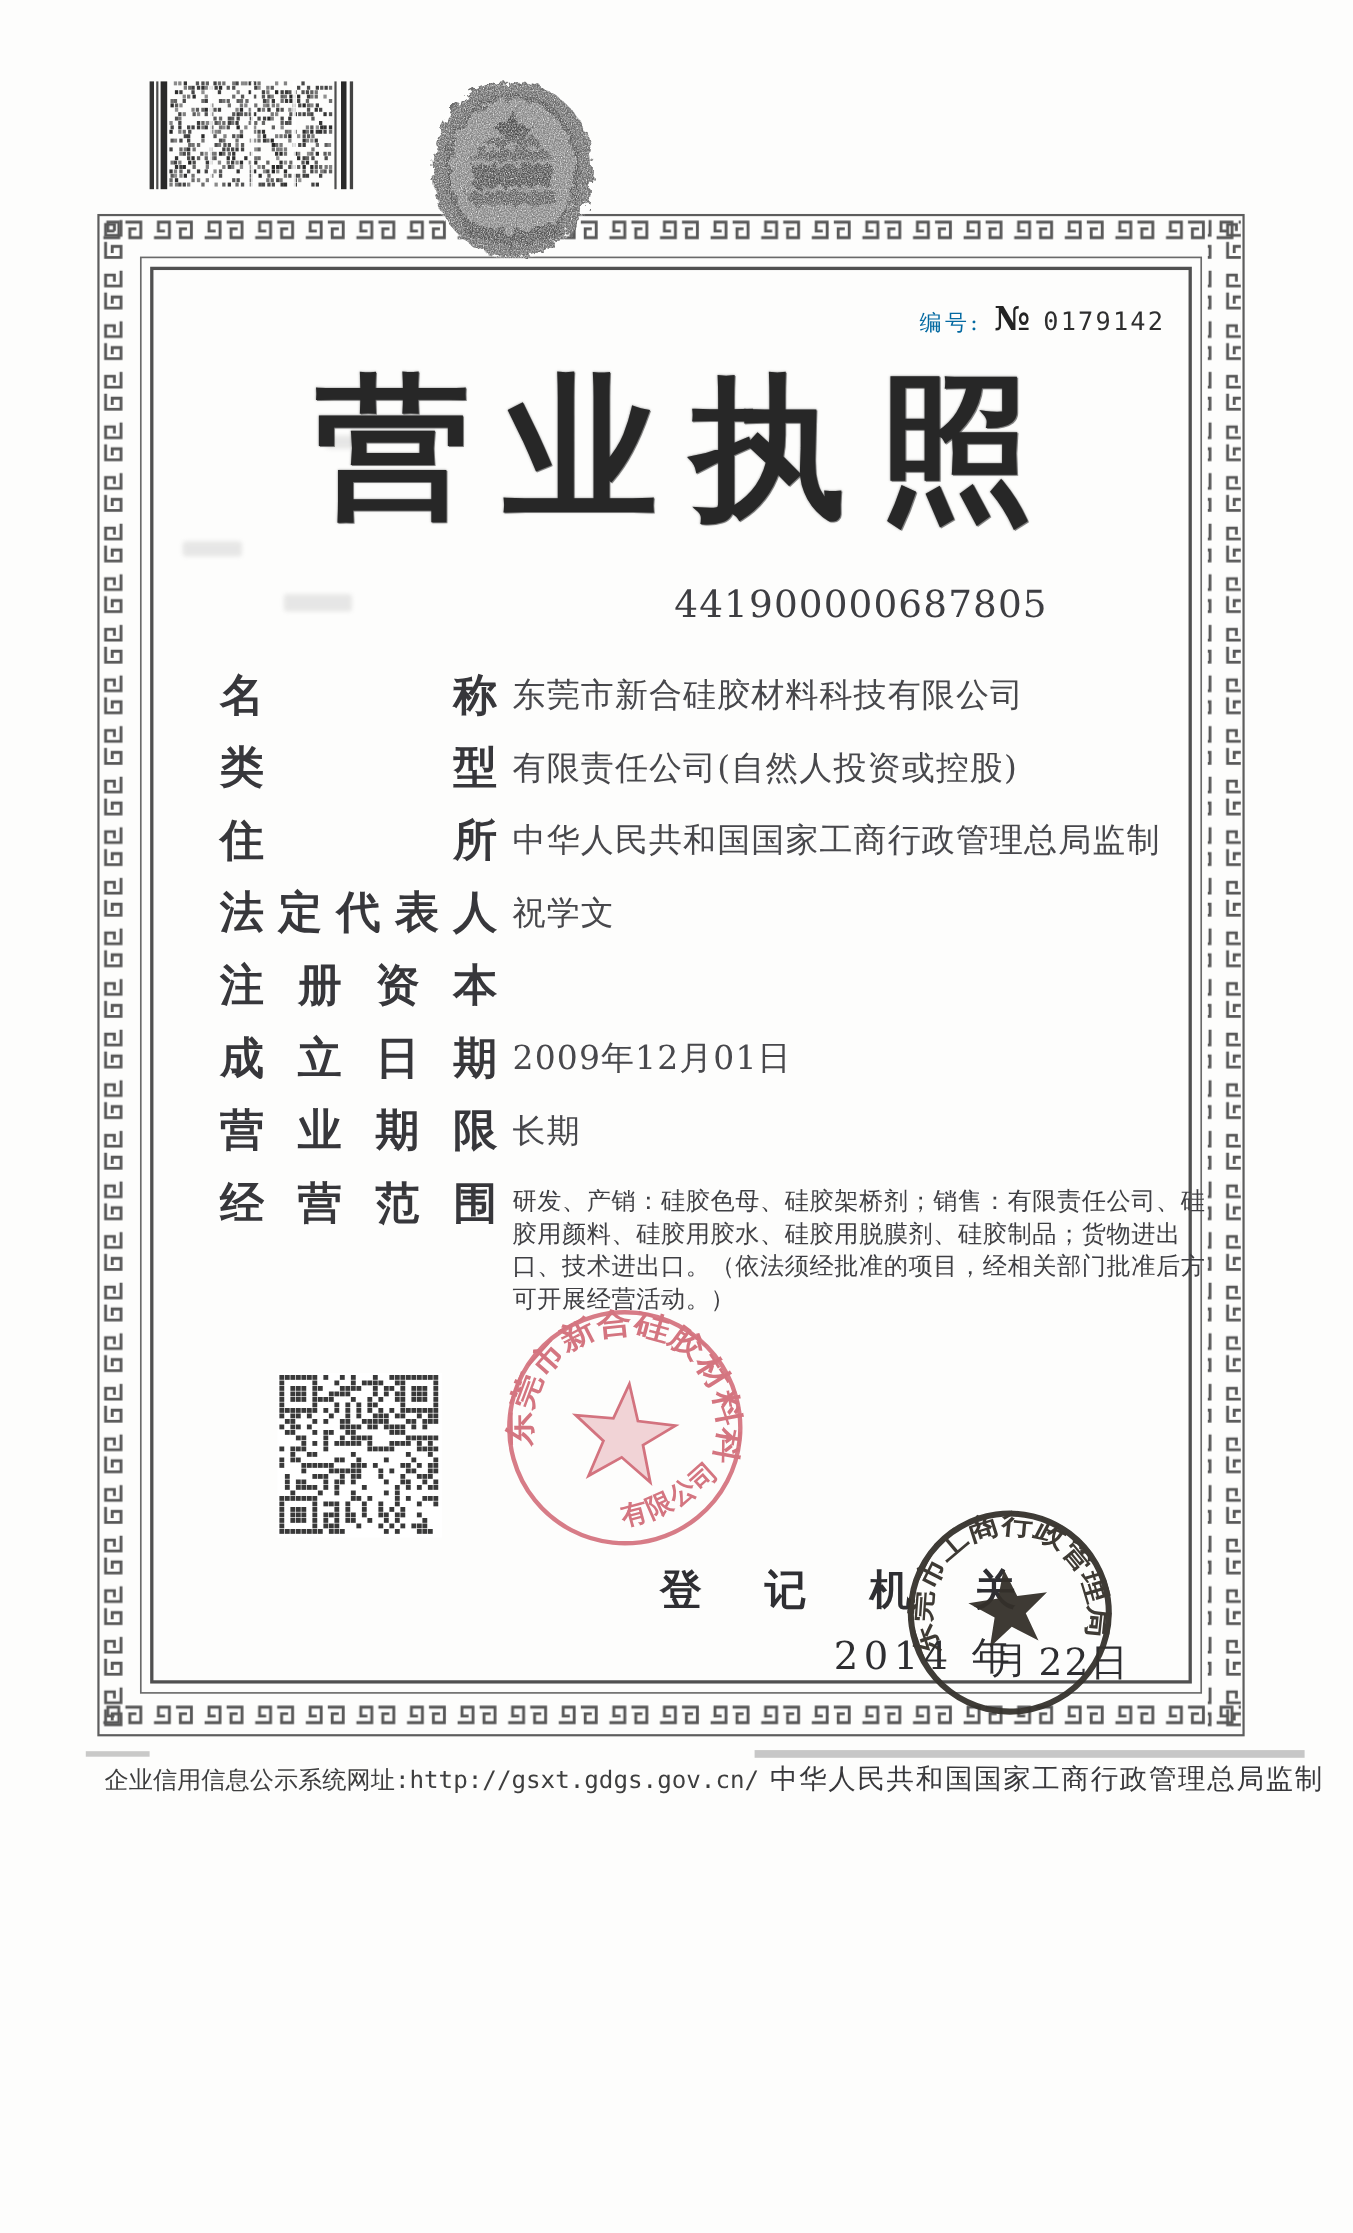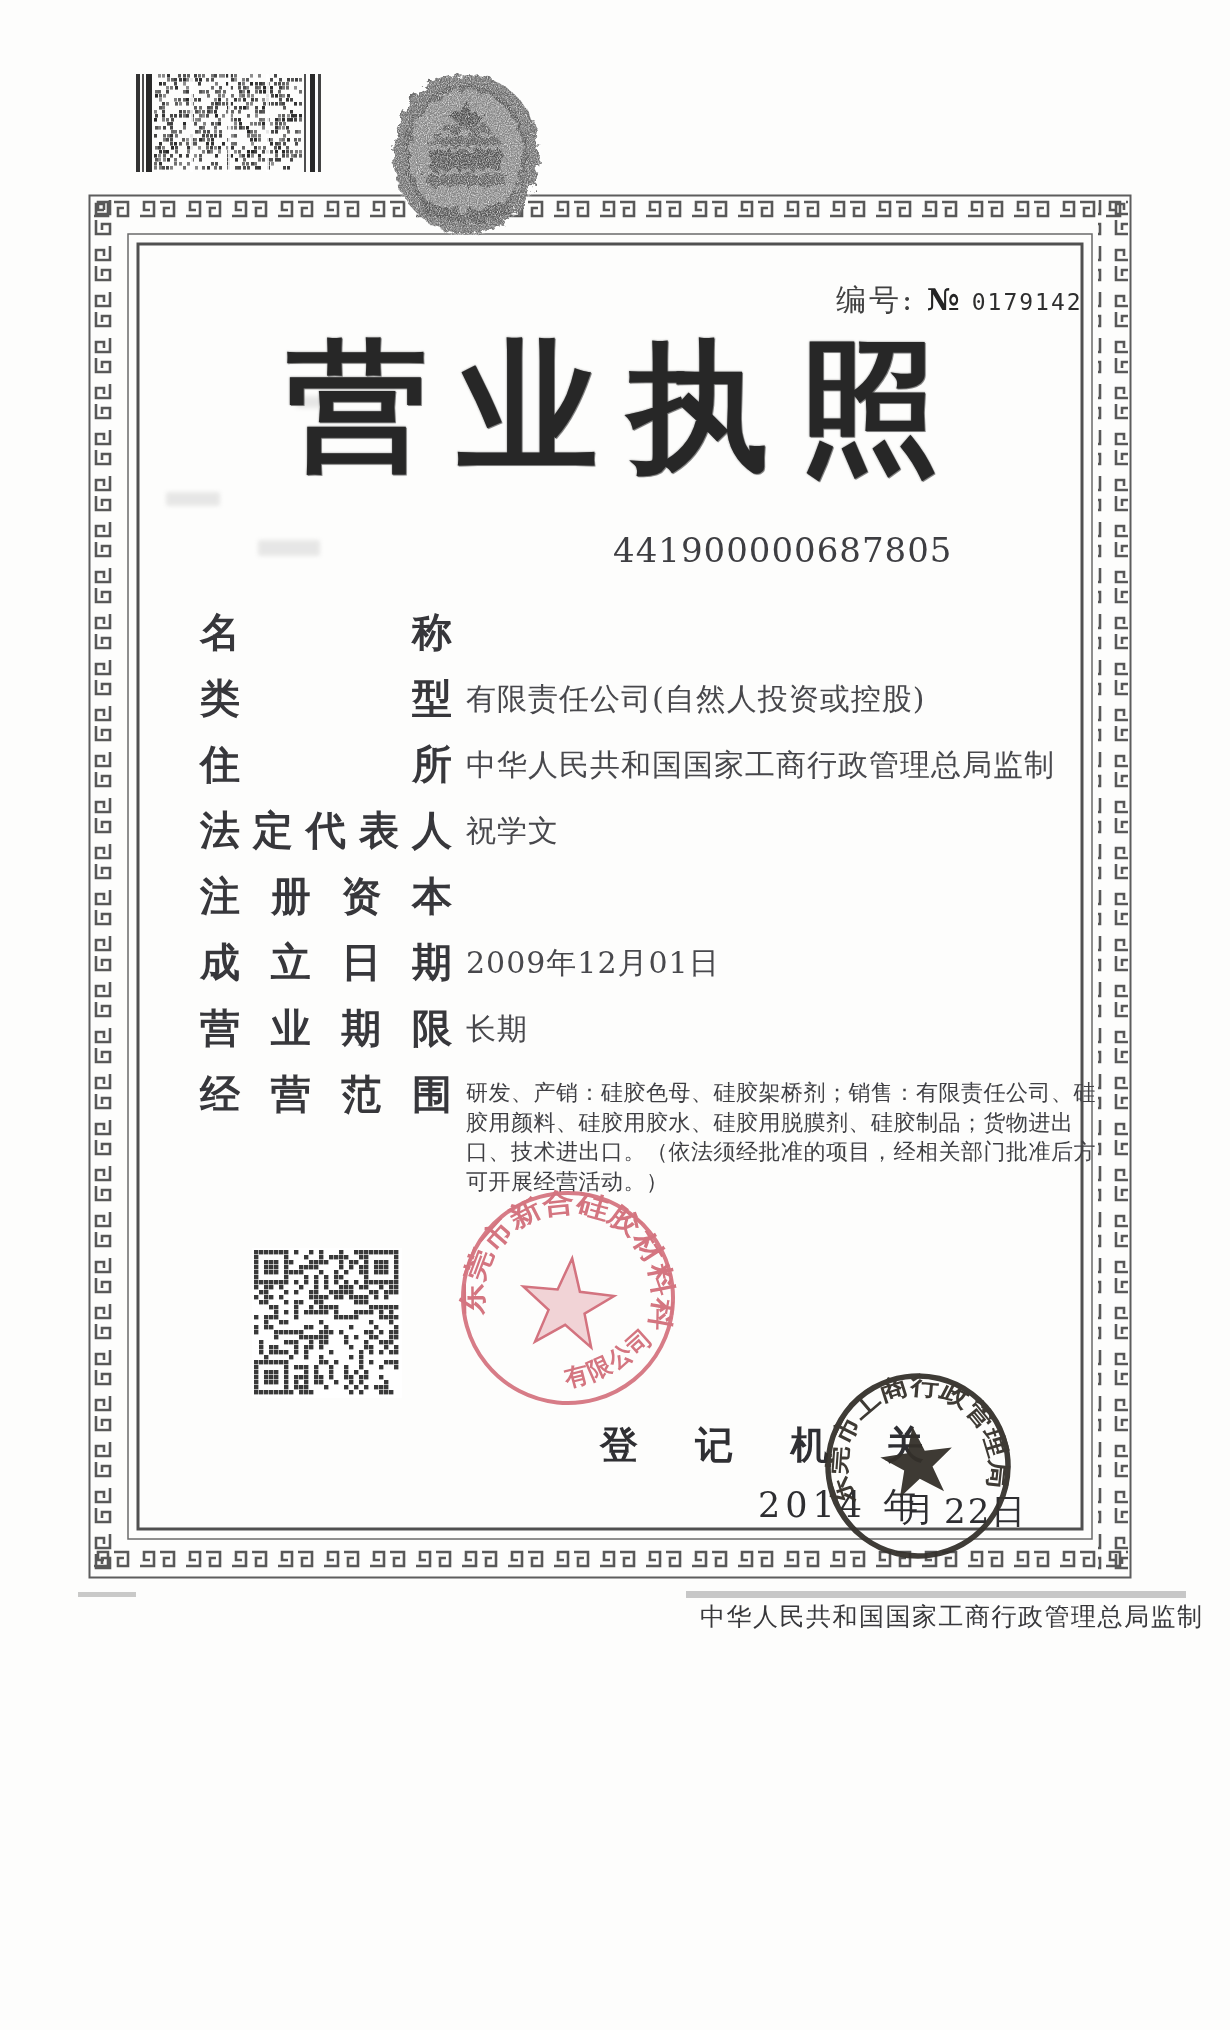--- a/index.html
+++ b/index.html
@@ -1,21 +1,21 @@
 <!DOCTYPE html>
 <html><head>
 <meta charset="utf-8">
 <style>
   html,body{margin:0;padding:0;background:#ffffff;}
   .canvas{position:relative;width:1230px;height:2030px;margin:0 auto;background:#fdfdfc;overflow:hidden;
           font-family:"DejaVu Serif","Liberation Serif",serif;color:#333;}
   .abs{position:absolute;}
   
   .serial{left:836px;top:252px;display:flex;align-items:baseline;gap:12px;color:#333;}
-  .serial .lab{font-size:30px;letter-spacing:3px;color:#404040;margin-top:28px;}
+  .serial .lab{font-size:20px;letter-spacing:3px;color:#0369a1;margin-top:28px;}
   .serial .sym{font-size:30px;font-weight:700;color:#242424;}
   .serial .digits{font-family:"DejaVu Sans Mono","Liberation Mono",monospace;font-size:23px;letter-spacing:2px;color:#2e2e2e;}
   
   .title{left:287px;top:320px;width:652px;height:178px;display:flex;justify-content:space-between;align-items:center;
          font-family:"DejaVu Sans","Liberation Sans",sans-serif;font-weight:900;font-size:140px;color:#272727;
          text-shadow:0 0 2px rgba(35,35,35,.65),1px 1px 0 rgba(35,35,35,.5);}
   
   .regno{left:613px;top:530px;display:flex;align-items:baseline;}
   .regno .rlab{font-size:37px;letter-spacing:18px;color:#3c3c40;margin-right:12px;}
   .regno .rnum{font-size:34px;letter-spacing:1px;color:#3e3e42;}
@@ -593,20 +593,21 @@
   <div class="abs regno">
     <span class="rnum">441900000687805</span>
   </div>
 
   <div class="abs fields" id="fields">
       <div class="frow">
         <div class="flabel">
           <span>名</span>
           <span>称</span>
         </div>
+        <div class="fvalue">东莞市新合硅胶材料科技有限公司</div>
       </div>
       <div class="frow">
         <div class="flabel">
           <span>类</span>
           <span>型</span>
         </div>
         <div class="fvalue">有限责任公司(自然人投资或控股)</div>
       </div>
       <div class="frow">
         <div class="flabel">
@@ -1089,15 +1090,16 @@
       <path id="arcR" d="M32.8 128.4 A72 72 0 1 1 163.2 128.4" fill="none"></path>
       <text fill="#34302a" font-size="25" font-weight="700">
         <textPath href="#arcR" startOffset="4" textLength="285" lengthAdjust="spacingAndGlyphs">东莞市工商行政管理局</textPath>
       </text>
       <path d="M98 58 L106.8 83.9 L134.1 84.3 L112.3 100.6 L120.3 126.7 L98 111 L75.7 126.7 L83.7 100.6 L61.9 84.3 L89.2 83.9 Z" fill="#34302a"></path>
     </g>
   </svg>
 
   <div class="abs scanstrip"></div>
   <div class="abs scanstrip2"></div>
+  <div class="abs footL">企业信用信息公示系统网址:http://gsxt.gdgs.gov.cn/</div>
   <div class="abs footR">中华人民共和国国家工商行政管理总局监制</div>
 
 </div>
 
 </body></html>

